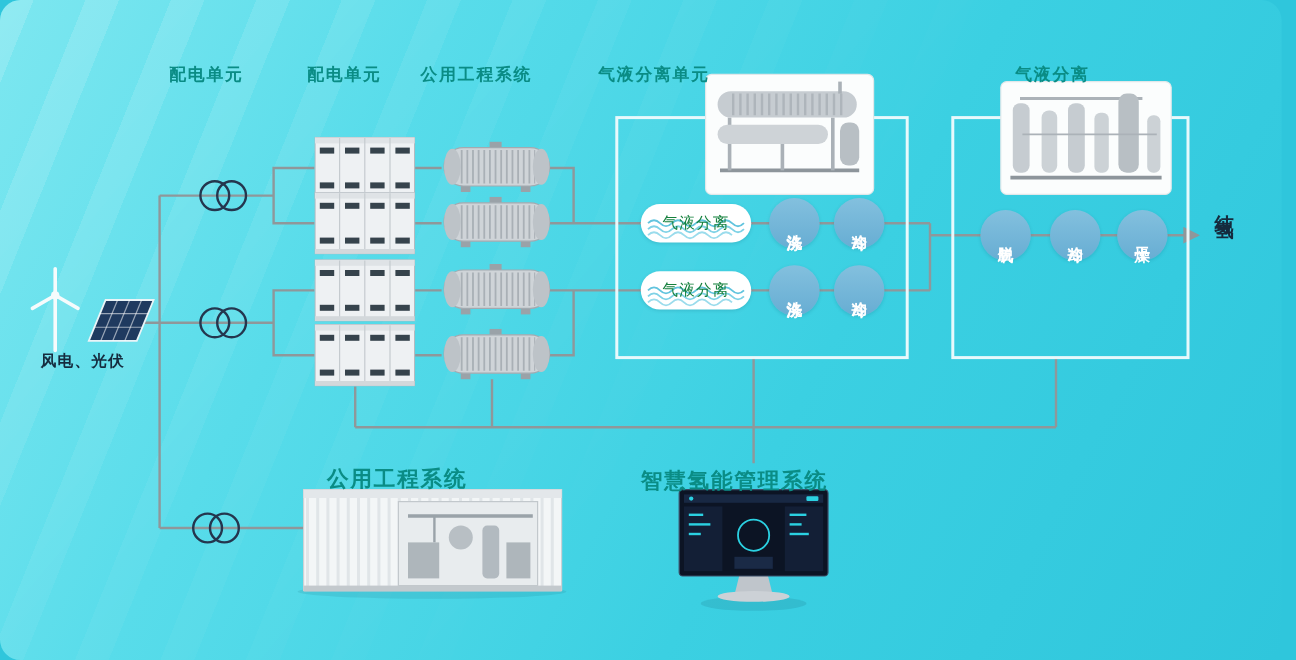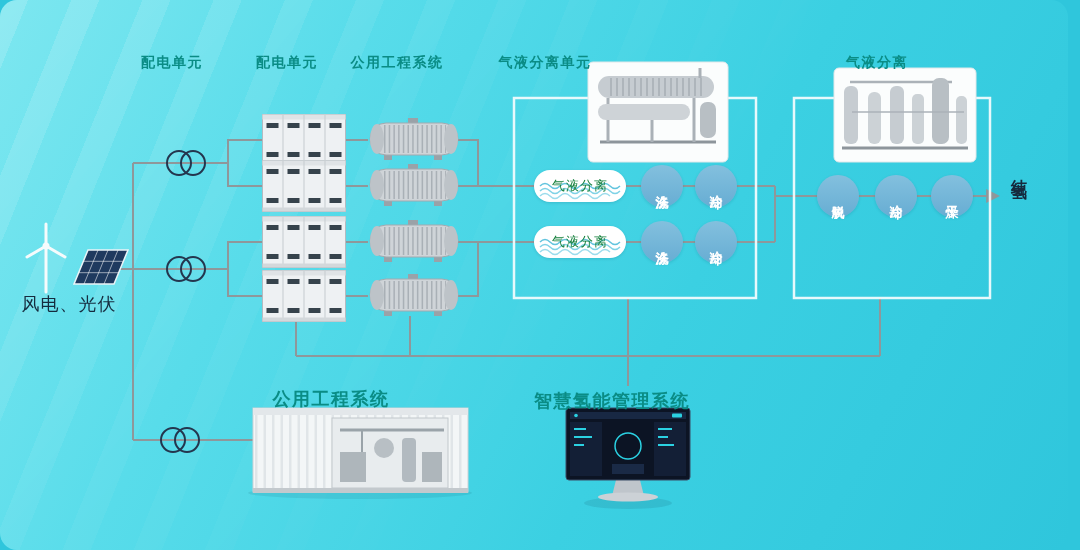--- a/index.html
+++ b/index.html
@@ -15,21 +15,21 @@
     -webkit-mask-image:linear-gradient(130deg,#000 0%,rgba(0,0,0,0.3) 32%,transparent 58%);
     mask-image:linear-gradient(130deg,#000 0%,rgba(0,0,0,0.3) 32%,transparent 58%);
   }
   svg.gfx{position:absolute;left:0;top:0;}
   .hl{
     position:absolute;transform:translateX(-50%);
     color:#0a8c85;font-size:14px;font-weight:bold;letter-spacing:1.5px;white-space:nowrap;
   }
   .dark-label{
     position:absolute;transform:translateX(-50%);
-    color:#152b3e;font-size:18px;font-weight:normal;letter-spacing:1px;white-space:nowrap;
+    color:#152b3e;font-size:13px;font-weight:bold;letter-spacing:1px;white-space:nowrap;
   }
   .sys-label{
     position:absolute;transform:translateX(-50%);
     color:#0a8c85;font-size:18px;font-weight:bold;letter-spacing:1.5px;white-space:nowrap;
   }
   .badge{
     position:absolute;width:92px;height:32px;border-radius:16px;background:#ffffff;
     box-shadow:0 1px 3px rgba(10,80,100,0.18);
     display:flex;align-items:center;justify-content:center;
   }

